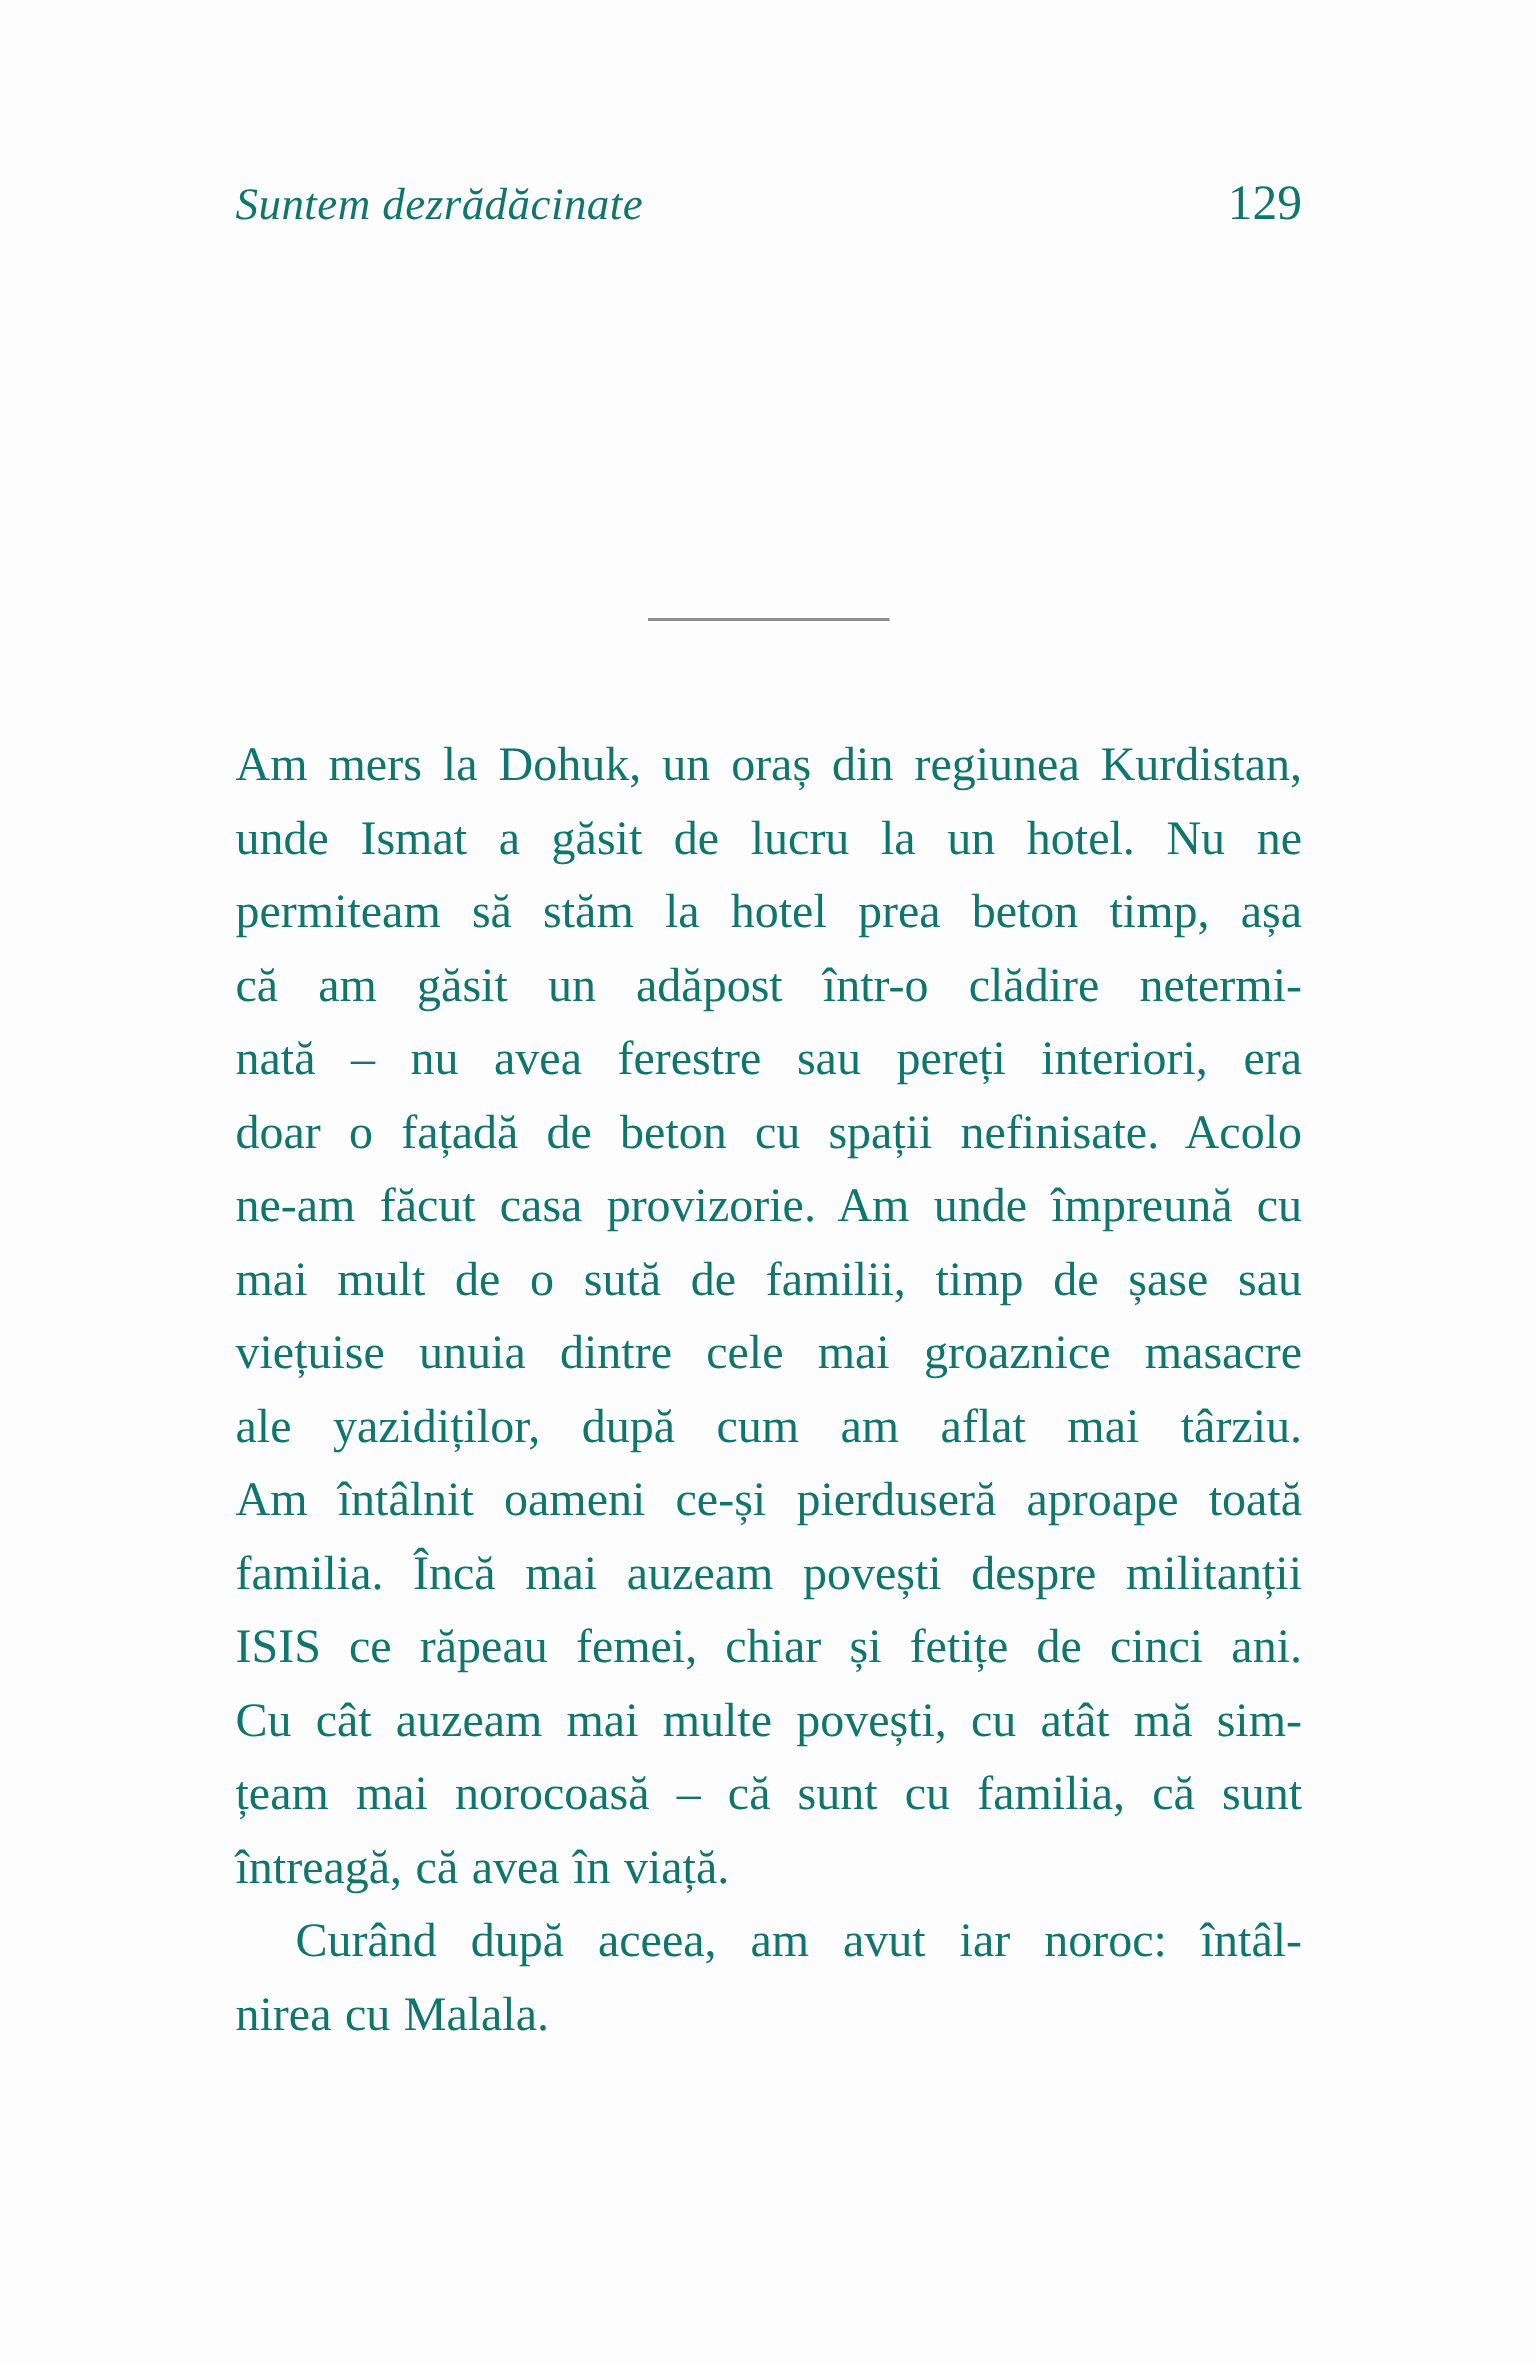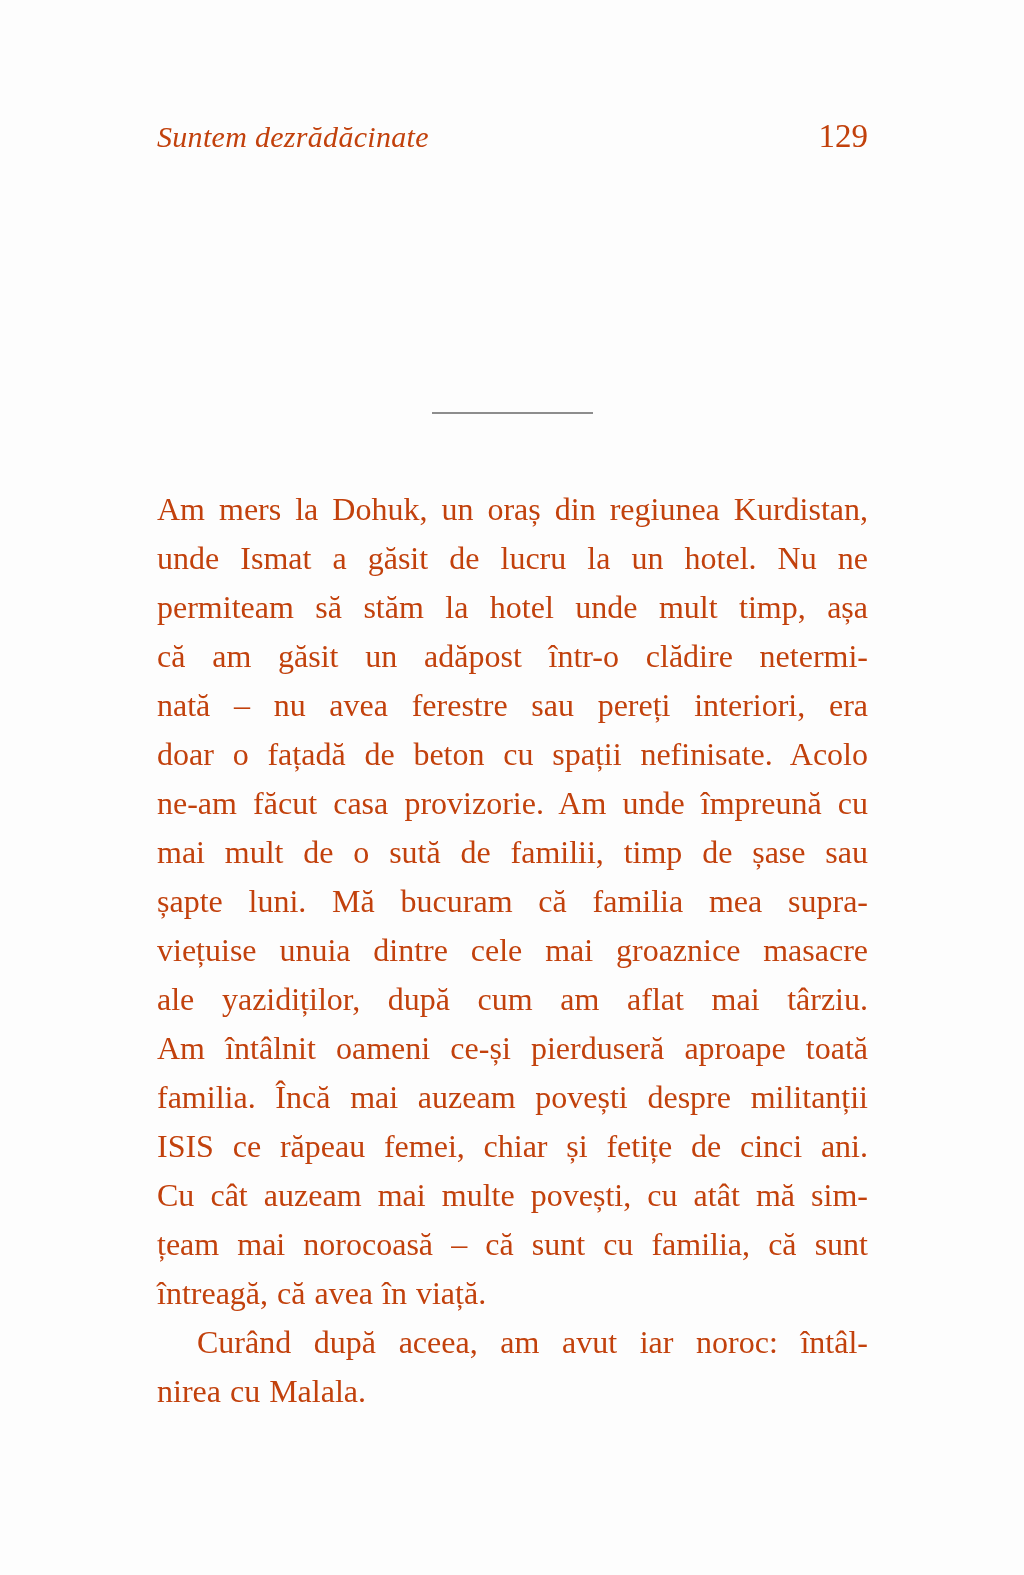--- a/index.html
+++ b/index.html
@@ -7,21 +7,21 @@
     padding: 0;
     background: #e8e8e8;
   }
   .page {
     position: relative;
     width: 1024px;
     height: 1575px;
     margin: 0 auto;
     background: #fdfdfd;
     font-family: "Liberation Serif", "DejaVu Serif", serif;
-    color: #c2410c;
+    color: #0f766e;
     overflow: hidden;
   }
   .running-header {
     position: absolute;
     left: 157px;
     top: 118px;
     width: 711px;
     display: flex;
     justify-content: space-between;
     align-items: baseline;
@@ -83,27 +83,26 @@
     <span class="page-number">129</span>
   </header>
 
 
   <div class="divider"></div>
 
   <div class="body-block">
     <div class="para">
         <div class="line">Am mers la Dohuk, un oraș din regiunea Kurdistan,</div>
         <div class="line">unde Ismat a găsit de lucru la un hotel. Nu ne</div>
-        <div class="line">permiteam să stăm la hotel unde mult timp, așa</div>
+        <div class="line">permiteam să stăm la hotel prea beton timp, așa</div>
         <div class="line">că am găsit un adăpost într-o clădire netermi-</div>
         <div class="line">nată – nu avea ferestre sau pereți interiori, era</div>
         <div class="line">doar o fațadă de beton cu spații nefinisate. Acolo</div>
         <div class="line">ne-am făcut casa provizorie. Am unde împreună cu</div>
         <div class="line">mai mult de o sută de familii, timp de șase sau</div>
-        <div class="line">șapte luni. Mă bucuram că familia mea supra-</div>
         <div class="line">viețuise unuia dintre cele mai groaznice masacre</div>
         <div class="line">ale yazidiților, după cum am aflat mai târziu.</div>
         <div class="line">Am întâlnit oameni ce-și pierduseră aproape toată</div>
         <div class="line">familia. Încă mai auzeam povești despre militanții</div>
         <div class="line">ISIS ce răpeau femei, chiar și fetițe de cinci ani.</div>
         <div class="line">Cu cât auzeam mai multe povești, cu atât mă sim-</div>
         <div class="line">țeam mai norocoasă – că sunt cu familia, că sunt</div>
         <div class="line last">întreagă, că avea în viață.</div>
       </div>
     <div class="para">

